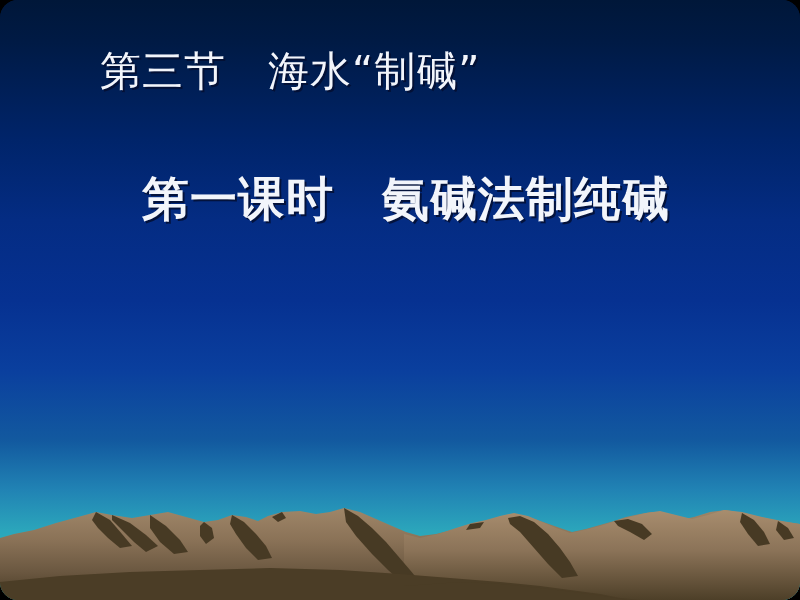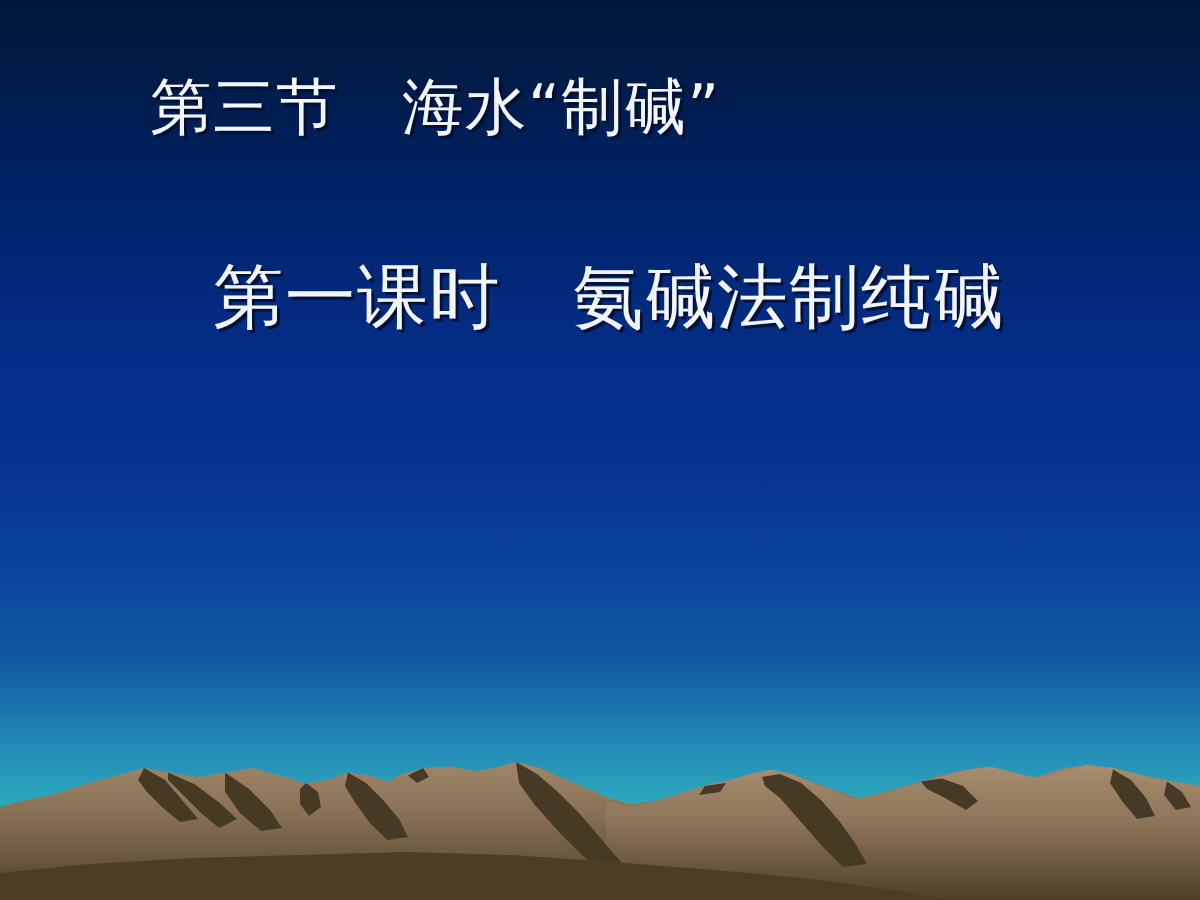--- a/index.html
+++ b/index.html
@@ -7,20 +7,21 @@
     padding: 0;
     background: #000;
   }
   #slide {
     position: relative;
     width: 800px;
     height: 600px;
     overflow: hidden;
     font-family: "DejaVu Sans", "Liberation Sans", sans-serif;
     background: #001840;
+    border-radius: 18px;
   }
 
   
   .sky {
     position: absolute;
     left: 0; top: 0;
     width: 800px;
     height: 547px;
     background: linear-gradient(to bottom,
         #001739 0px,
@@ -86,20 +87,21 @@
   .line2 {
     position: absolute;
     left: 142px;
     top: 168px;
     font-size: 47px;
     line-height: 1.32;
     letter-spacing: 1px;
     color: #f2f5fb;
     white-space: pre;
     text-shadow: 2px 2px 0 rgba(3, 14, 48, 0.85);
+    font-weight: bold;
   }
 </style>
 </head>
 <body>
 
 <div id="slide">
 
   <div class="sky"></div>
 
   <div class="sea"></div>

